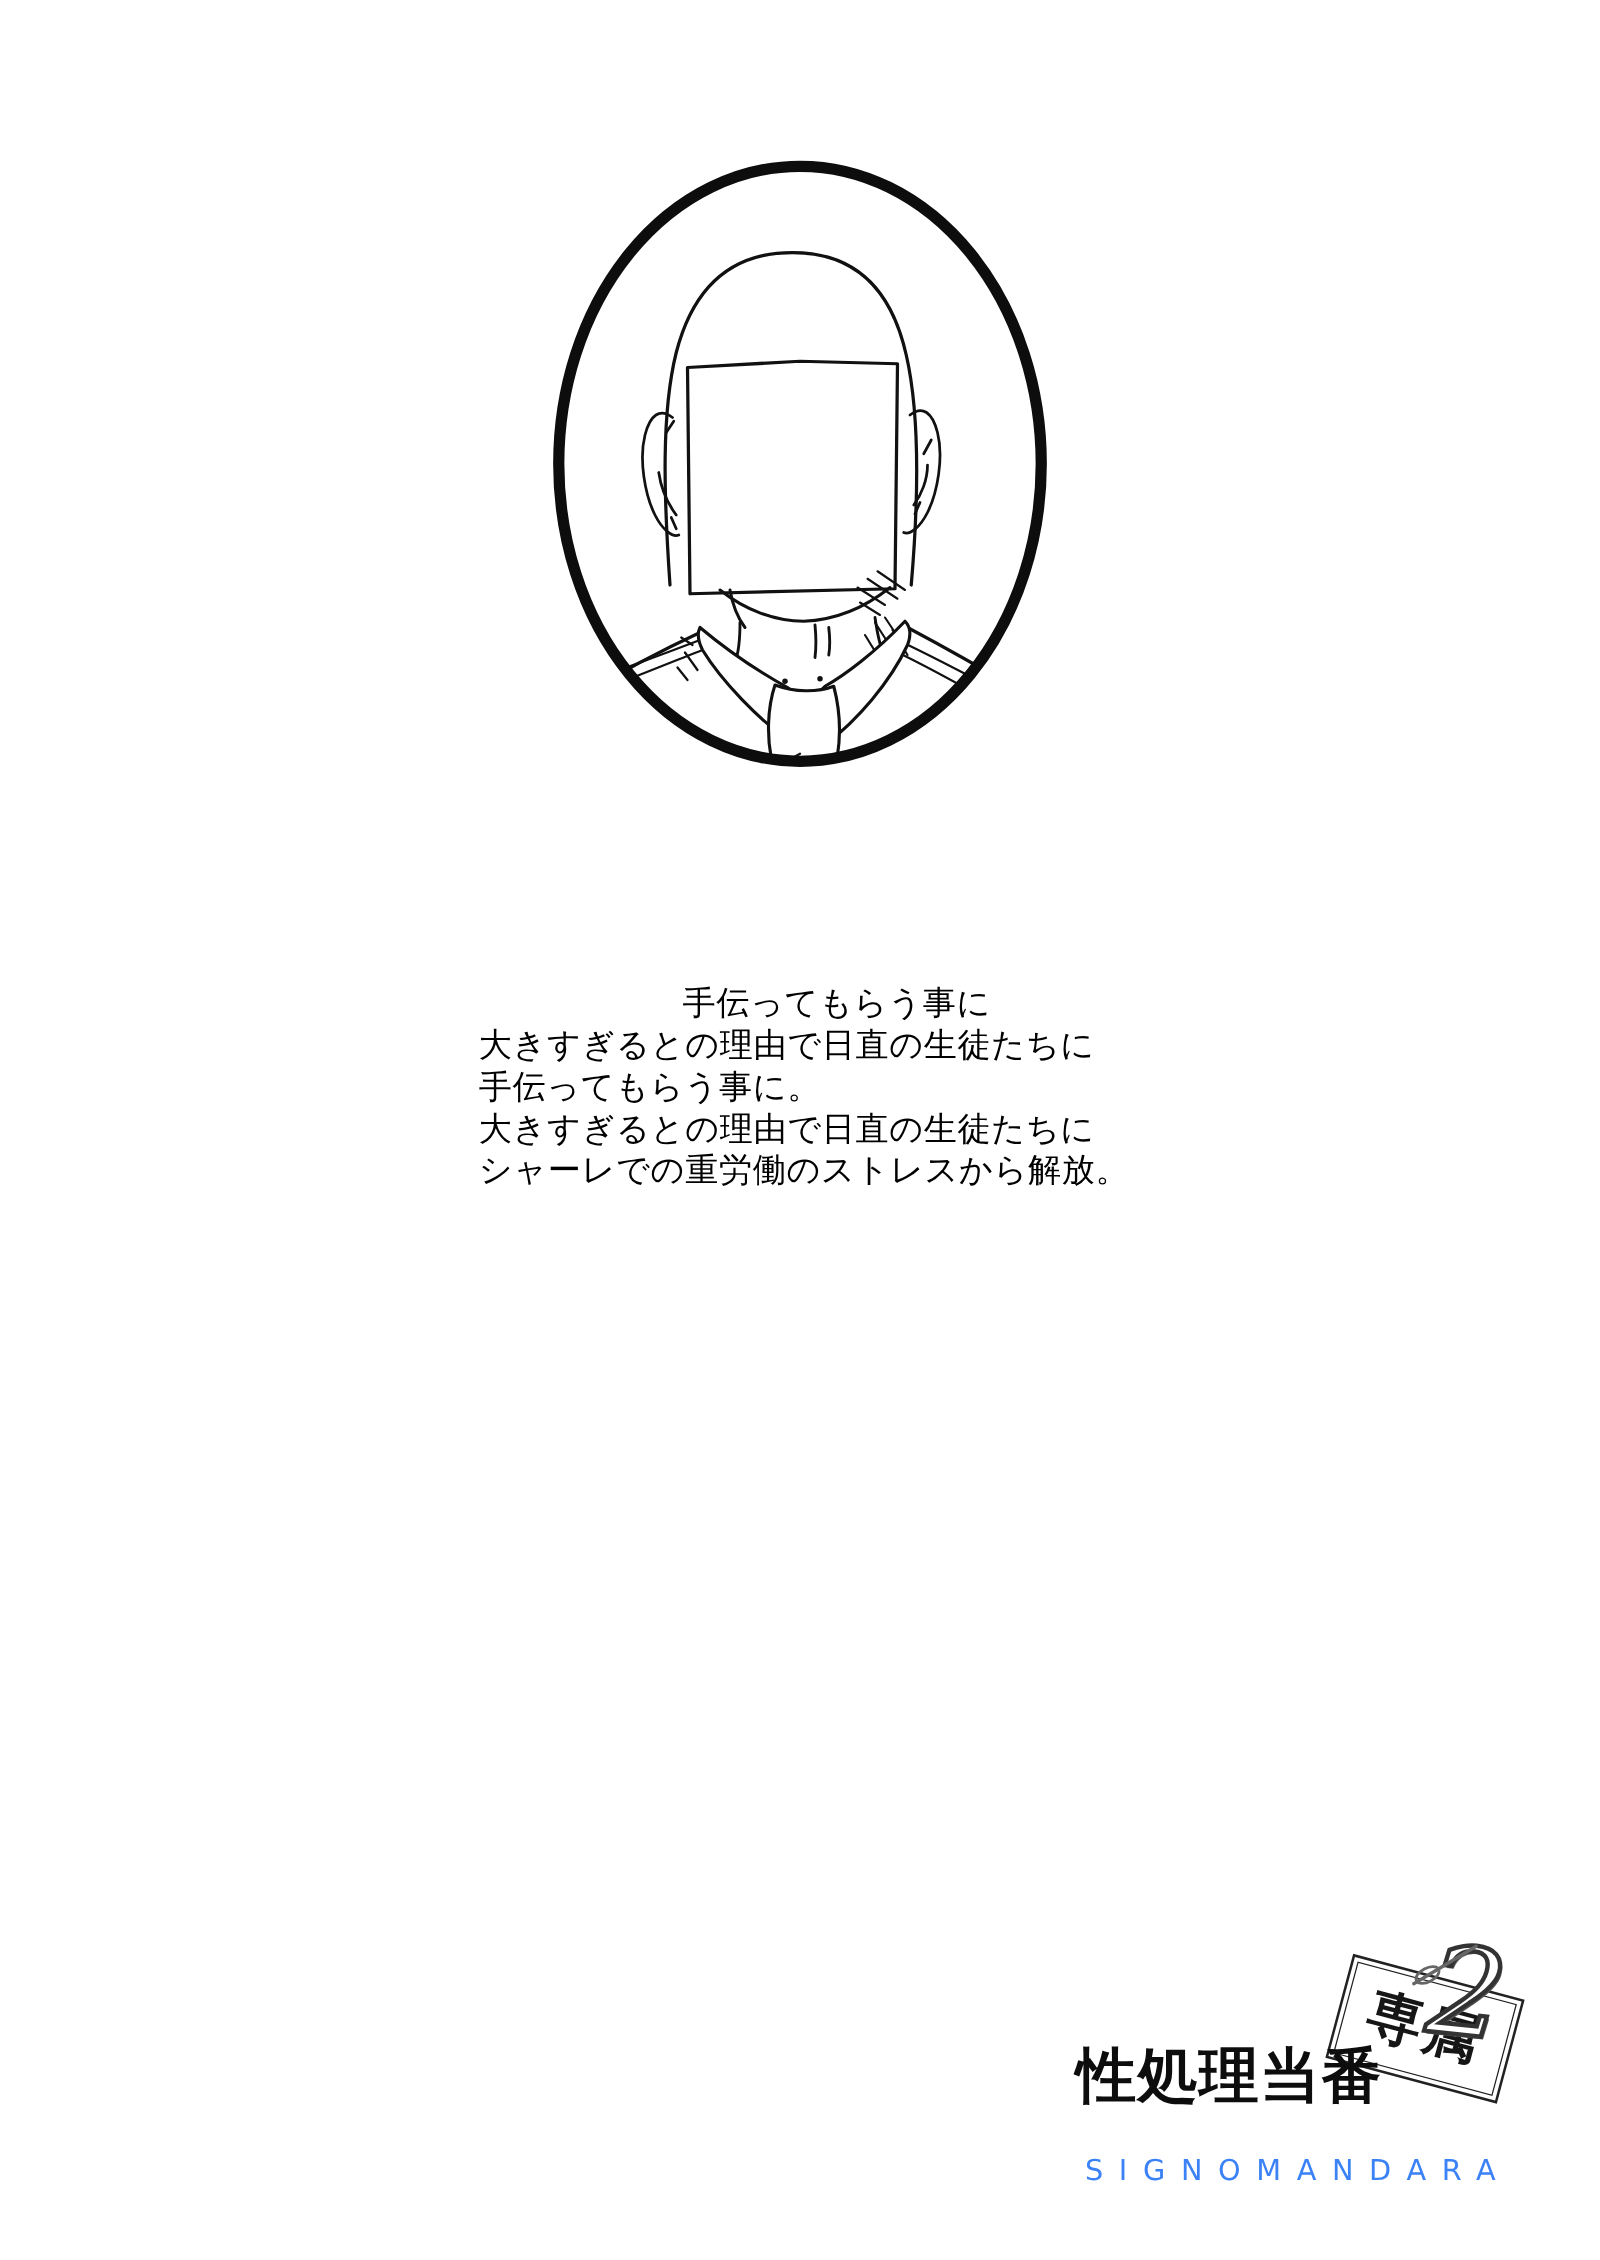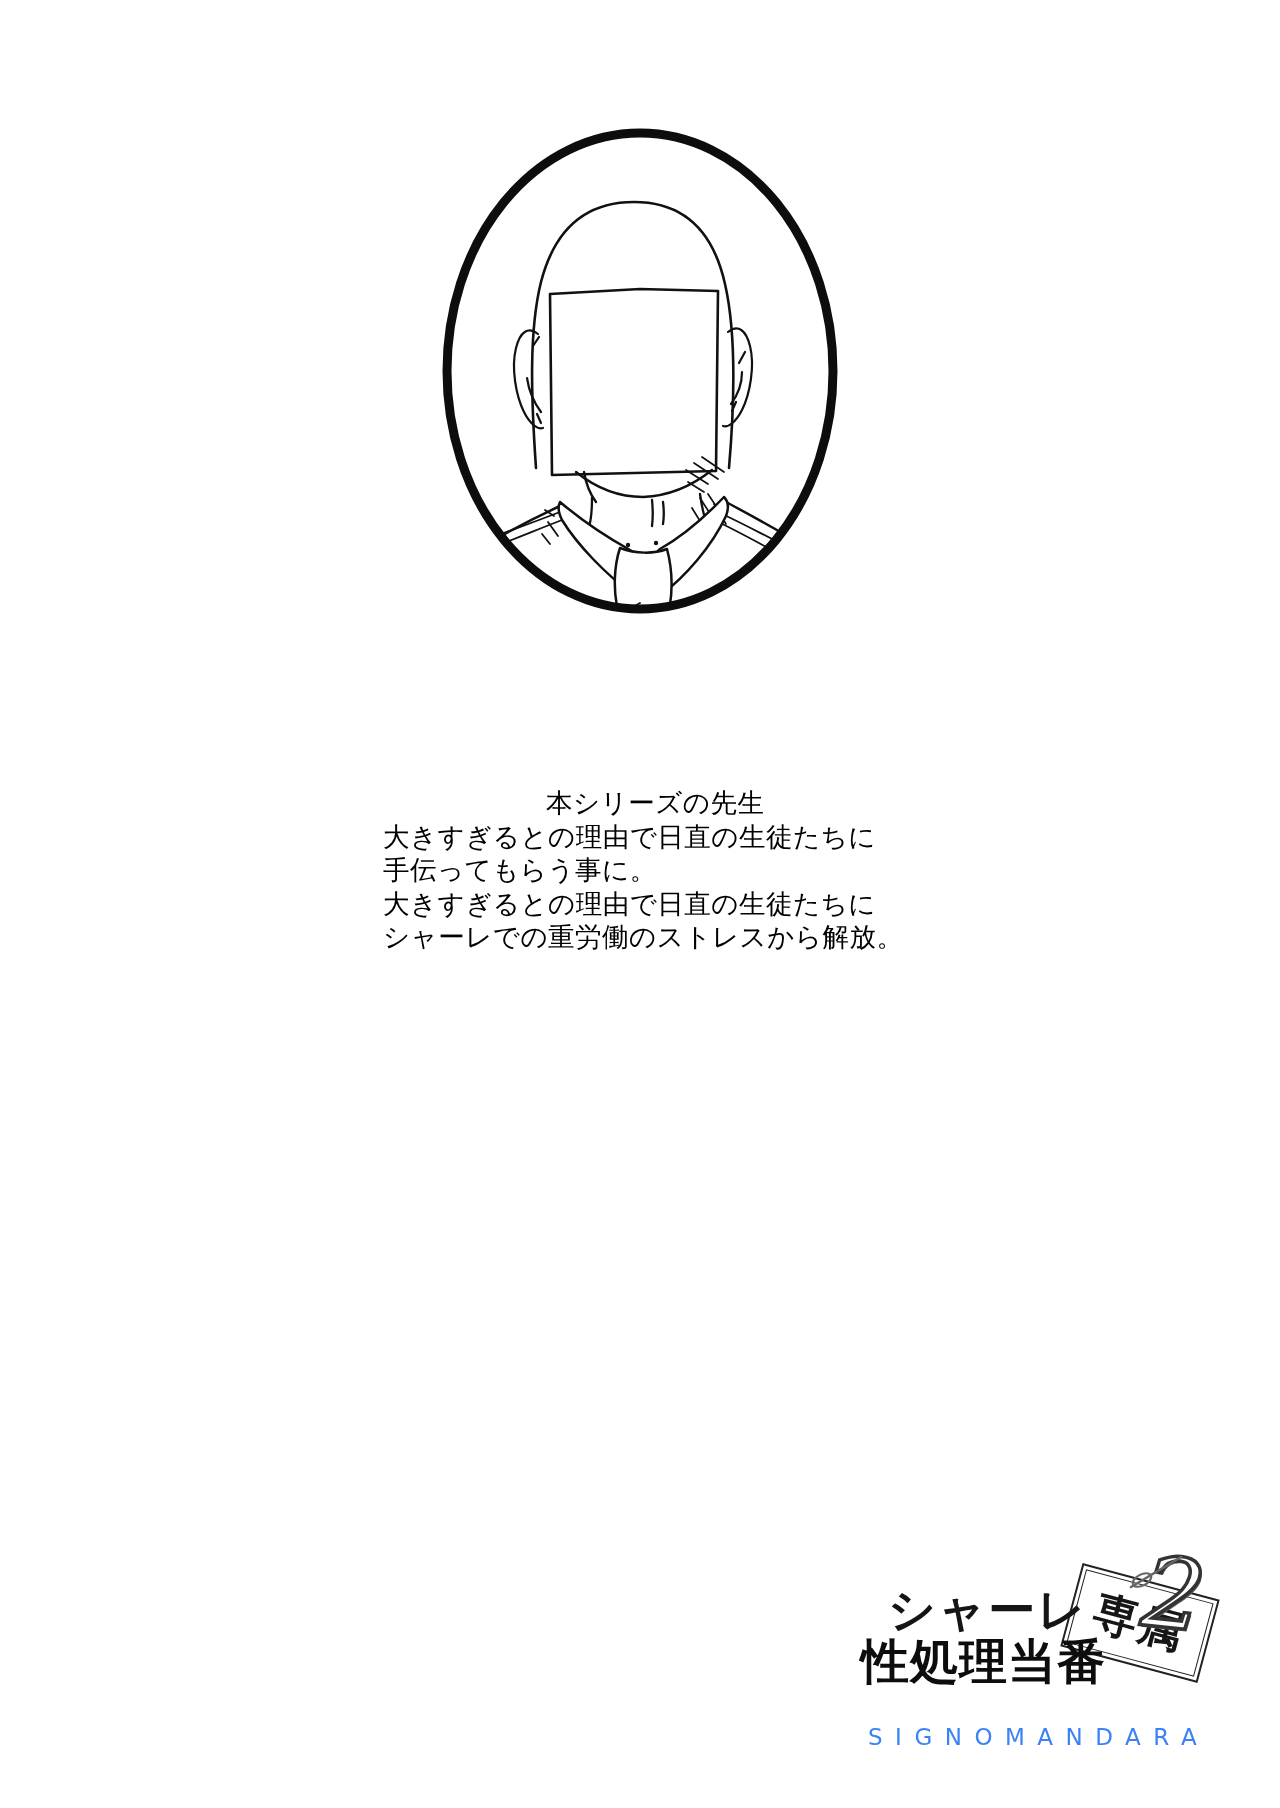--- a/index.html
+++ b/index.html
@@ -147,29 +147,28 @@
       <path d="M 616,612 C 610,650 602,690 594,724 L 698,724 C 688,686 678,650 672,612 C 654,620 634,620 616,612 Z"></path>
       <path d="M 640,603 l -14,8" stroke-width="1.8"></path>
       <path d="M 640,608 l -12,7" stroke-width="1.8"></path>
     </g>
   </g>
 
   <ellipse cx="640" cy="371" rx="193" ry="238" fill="none" stroke="#0d0d0d" stroke-width="9"></ellipse>
 </svg>
 
 <div class="desc">
-  <span class="line indent">本シリーズの先生</span>
+  <span class="line indent">手伝ってもらう事に</span>
   <span class="line">大きすぎるとの理由で日直の生徒たちに</span>
   <span class="line">手伝ってもらう事に。</span>
   <span class="line">大きすぎるとの理由で日直の生徒たちに</span>
   <span class="line">シャーレでの重労働のストレスから解放。</span>
 </div>
 
 <div class="logo">
-  <div class="logo-top">シャーレ</div>
 
   <div class="logo-badge">
     <div class="inner">
       <span>専属</span>
     </div>
   </div>
 
   <svg class="logo-needle" width="72" height="46" viewBox="0 0 72 46">
     <line x1="8" y1="41" x2="58" y2="11" stroke="#666" stroke-width="2.6" stroke-linecap="round"></line>
     <ellipse cx="19" cy="34" rx="10" ry="5.5" fill="none" stroke="#666" stroke-width="2.2" transform="rotate(-28 19 34)"></ellipse>

